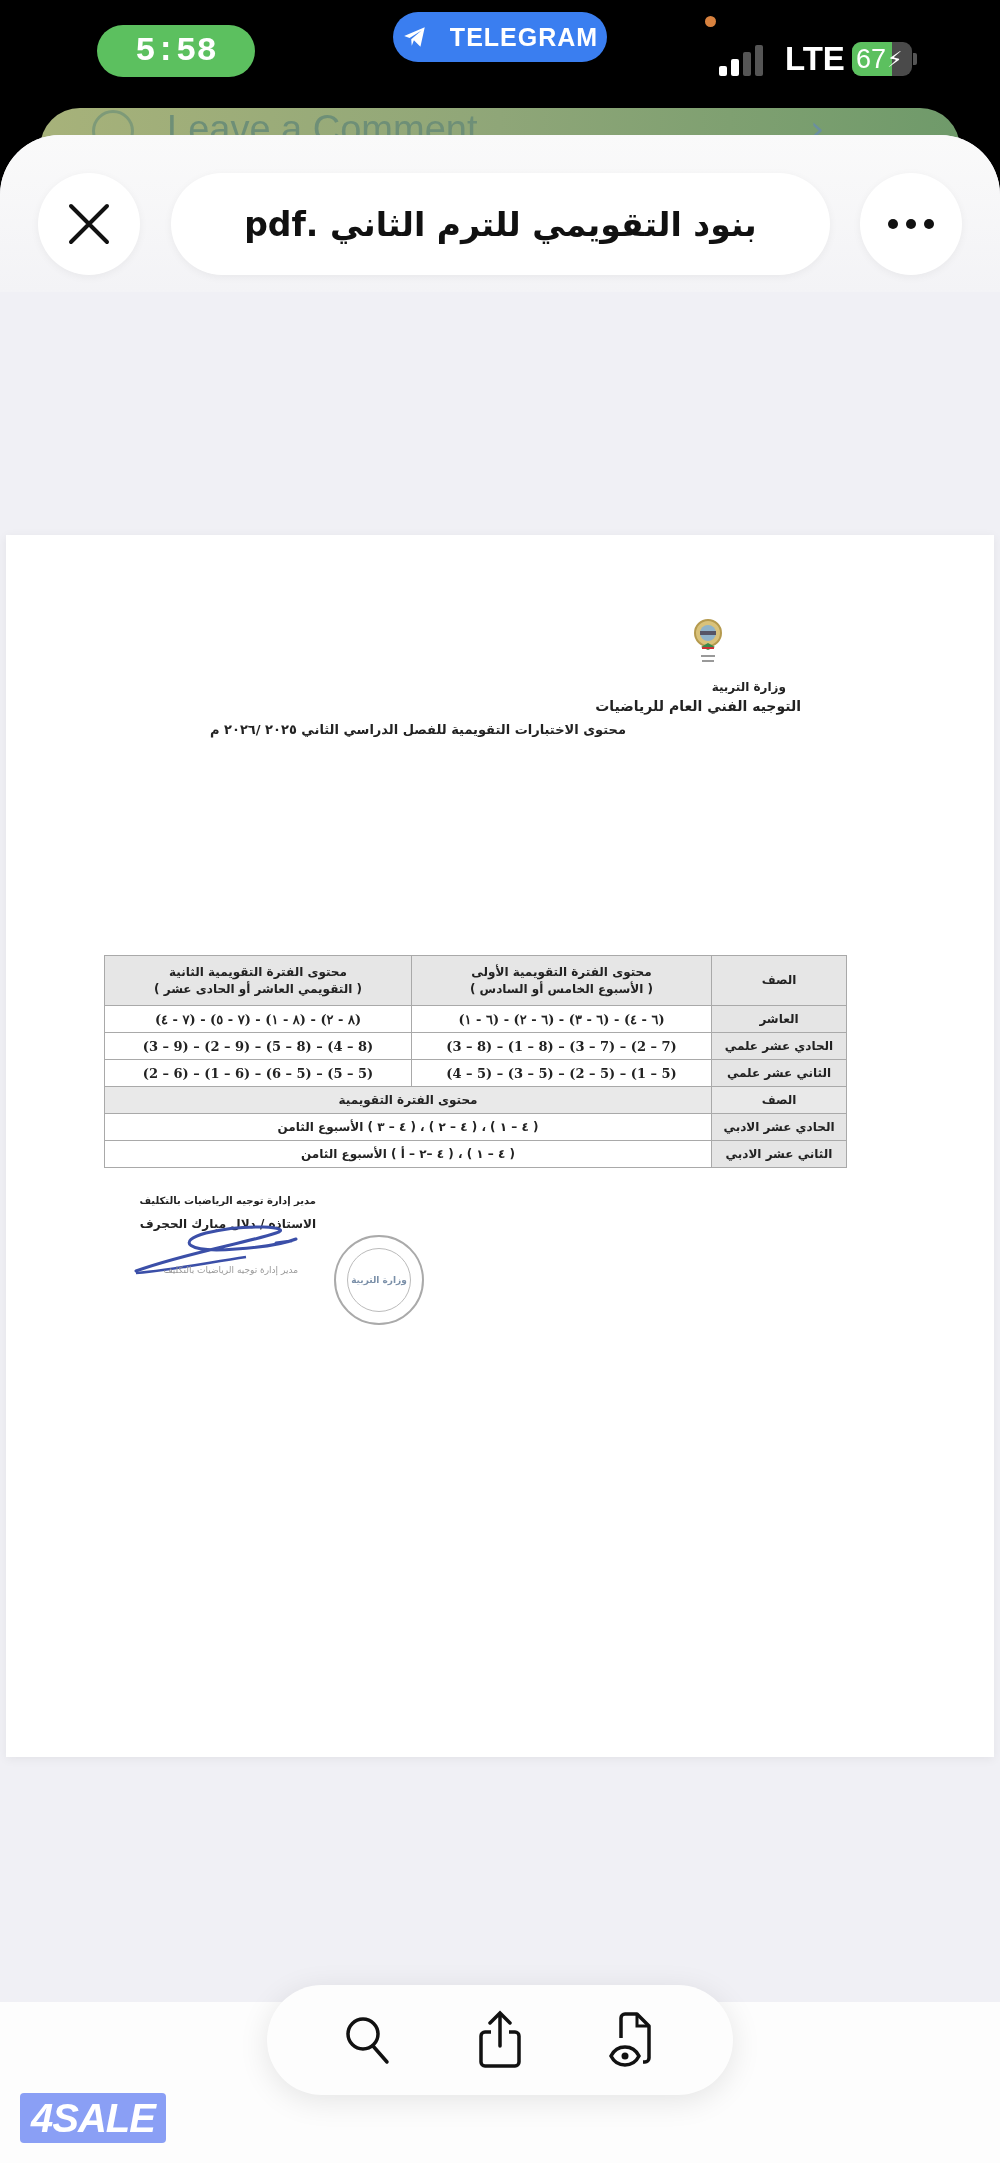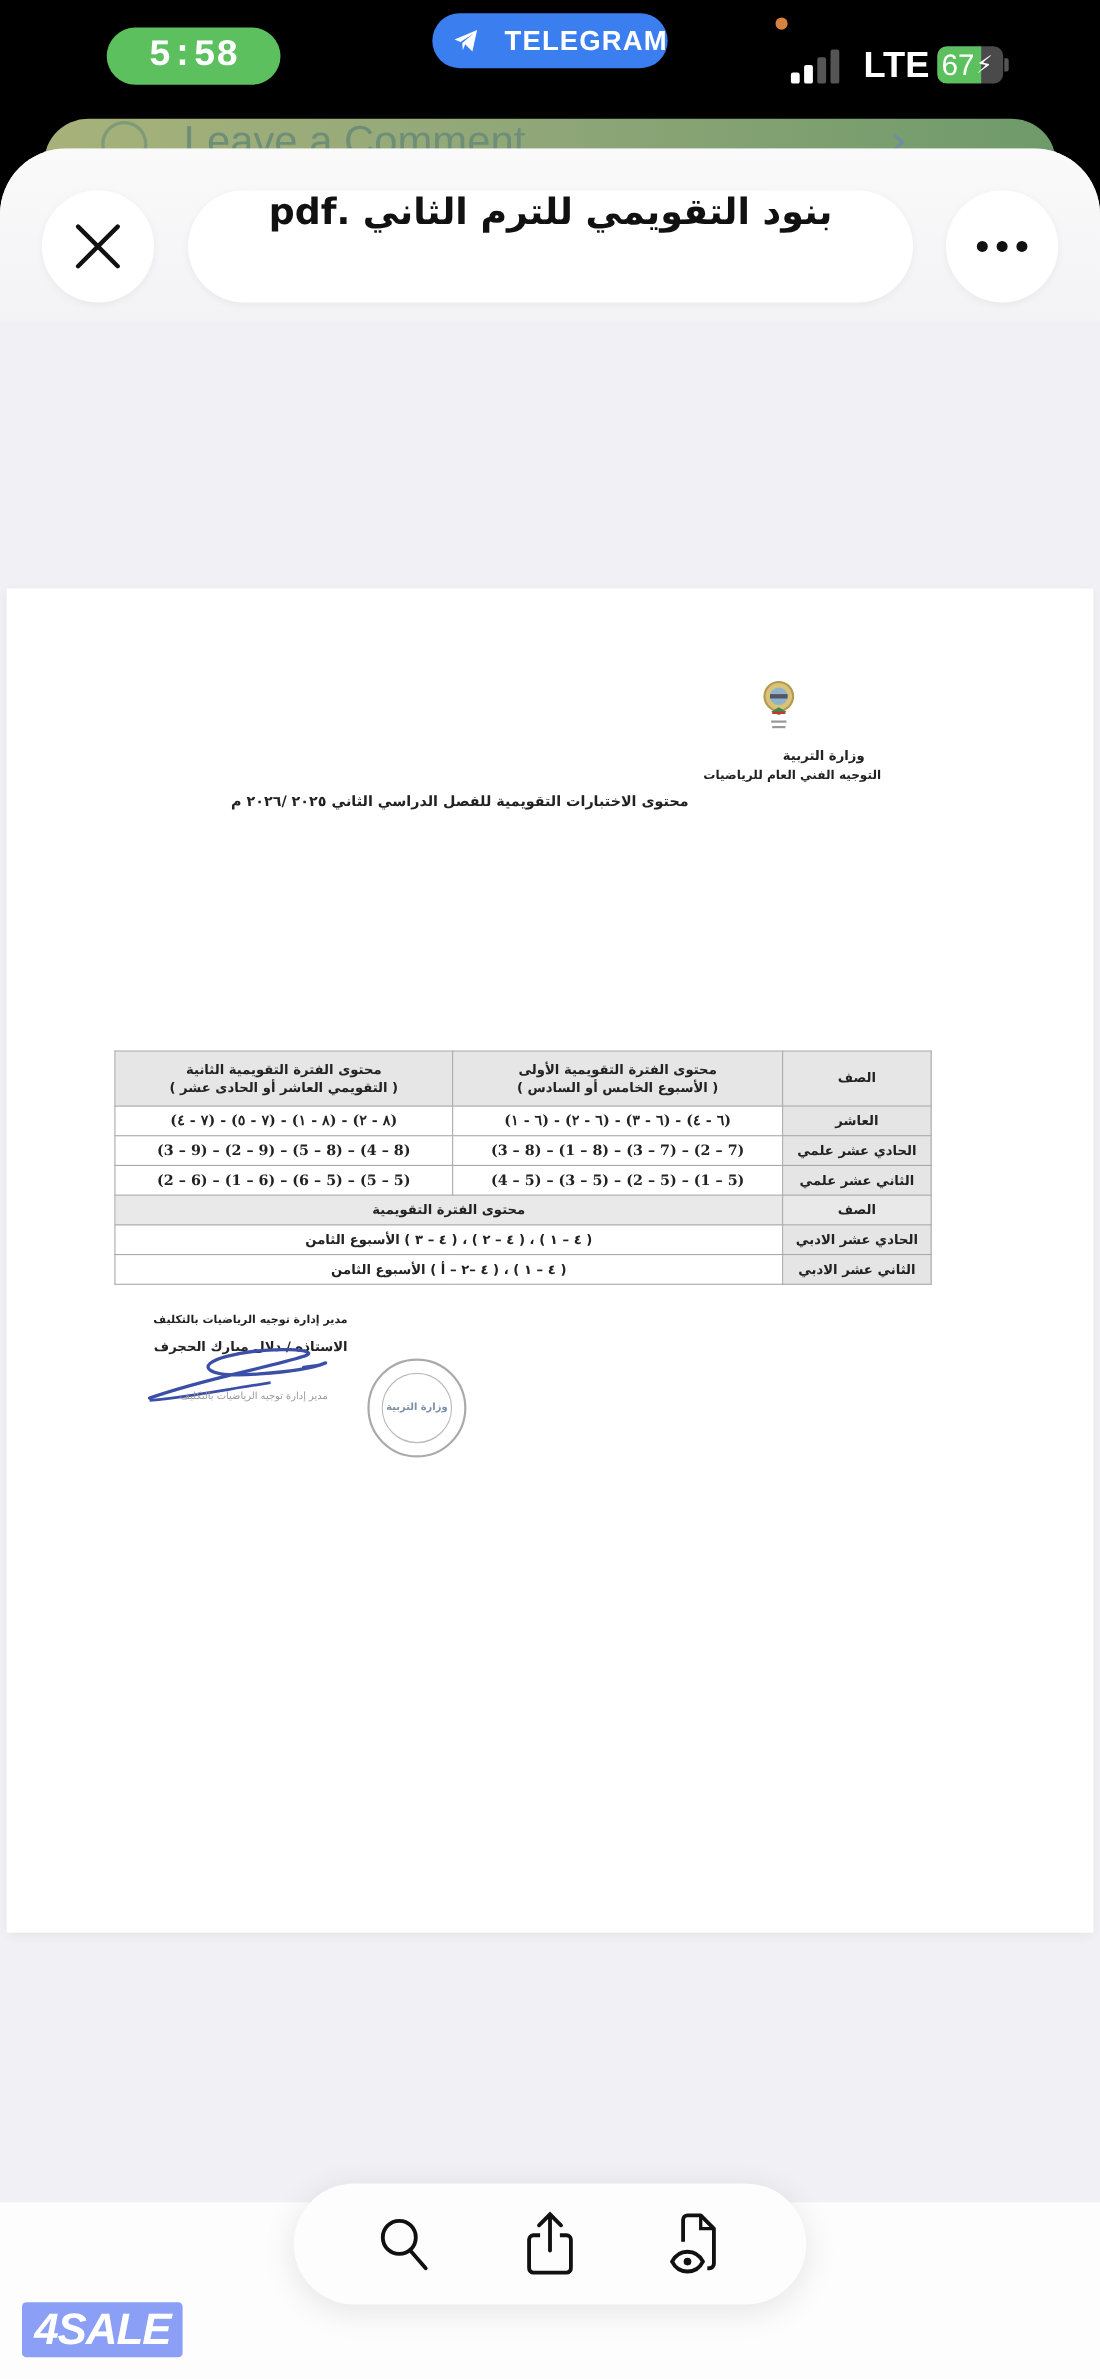--- a/index.html
+++ b/index.html
@@ -2,21 +2,21 @@
 <html><head>
 <meta charset="utf-8">
 <style>
   * { box-sizing: border-box; margin: 0; padding: 0; }
   html, body { width: 1000px; height: 2163px; overflow: hidden; }
   body { background: #000; font-family: "DejaVu Sans", sans-serif; position: relative; }
 
   
   .status-bar { position: absolute; left: 0; top: 0; width: 1000px; height: 110px; background: #000; }
   .time-pill { position: absolute; left: 97px; top: 25px; width: 158px; height: 52px; border-radius: 26px; background: #5cc05f; color: #fff; font-family: Liberation Mono, monospace; font-size: 34px; font-weight: bold; display: flex; align-items: center; justify-content: center; }
-  .tg-pill { position: absolute; left: 393px; top: 12px; width: 214px; height: 50px; border-radius: 25px; background: #3a7ef0; color: #fff; font-family: "Liberation Sans", sans-serif; font-size: 25px; font-weight: bold; display: flex; align-items: center; justify-content: flex-end; gap: 22px; letter-spacing: 1px; }
+  .tg-pill { position: absolute; left: 393px; top: 12px; width: 214px; height: 50px; border-radius: 25px; background: #3a7ef0; color: #fff; font-family: "Liberation Sans", sans-serif; font-size: 25px; font-weight: bold; display: flex; align-items: center; justify-content: center; gap: 22px; letter-spacing: 1px; }
   .tg-pill svg { width: 26px; height: 26px; }
   .orange-dot { position: absolute; left: 705px; top: 16px; width: 11px; height: 11px; border-radius: 50%; background: #d8823f; }
   .signal { position: absolute; left: 719px; top: 42px; width: 52px; height: 34px; display: flex; align-items: flex-end; gap: 4px; }
   .signal span { width: 8px; border-radius: 2px; background: #fff; }
   .signal span.off { background: #555; }
   .lte { position: absolute; left: 785px; top: 40px; color: #fff; font-family: "Liberation Sans", sans-serif; font-weight: bold; font-size: 33px; }
   .battery { position: absolute; left: 852px; top: 42px; width: 60px; height: 34px; border-radius: 9px; background: #4a4a4a; overflow: hidden; display: flex; align-items: center; }
   .battery .fill { position: absolute; left: 0; top: 0; height: 100%; width: 67%; background: #5cc05f; }
   .battery .pct { position: relative; color: #fff; font-family: "Liberation Sans", sans-serif; font-weight: normal; font-size: 27px; padding-left: 4px; }
   .battery .bolt { position: relative; color: #fff; font-size: 22px; margin-left: 1px; }
@@ -27,29 +27,29 @@
   .under-sheet .txt { position: absolute; left: 127px; top: 0px; font-family: "Liberation Sans", sans-serif; font-size: 38px; color: #6e8f77; }
   .under-sheet .circle { position: absolute; left: 52px; top: 2px; width: 42px; height: 42px; border: 3px solid #7e9a78; border-radius: 50%; }
   .under-sheet .chev { position: absolute; left: 770px; top: 0; color: #6b8fa0; font-size: 36px; font-family: "DejaVu Sans", sans-serif; }
 
   
   .sheet { position: absolute; left: 0; top: 135px; width: 1000px; height: 2028px; background: #f0f0f5; border-radius: 60px 60px 0 0; overflow: hidden; }
   .nav { position: absolute; left: 0; top: 0; width: 1000px; height: 157px; background: linear-gradient(#fafafa, #f3f3f6); }
   .round-btn { position: absolute; top: 38px; width: 102px; height: 102px; border-radius: 50%; background: #fff; box-shadow: 0 2px 8px rgba(0,0,0,0.05); display: flex; align-items: center; justify-content: center; }
   .close-btn { left: 38px; }
   .more-btn { left: 860px; }
-  .title-pill { position: absolute; left: 171px; top: 38px; width: 659px; height: 102px; border-radius: 51px; background: #fff; box-shadow: 0 2px 8px rgba(0,0,0,0.05); display: flex; align-items: flex-start; justify-content: center; font-family: "DejaVu Sans", sans-serif; font-weight: bold; font-size: 33px; color: #111; }
+  .title-pill { position: absolute; left: 171px; top: 38px; width: 659px; height: 102px; border-radius: 51px; background: #fff; box-shadow: 0 2px 8px rgba(0,0,0,0.05); display: flex; align-items: center; justify-content: center; font-family: "DejaVu Sans", sans-serif; font-weight: bold; font-size: 33px; color: #111; }
   .dots { display: flex; gap: 8px; }
   .dots span { width: 10px; height: 10px; border-radius: 50%; background: #111; }
 
   
   .page { position: absolute; left: 6px; top: 400px; width: 988px; height: 1222px; background: #fff; box-shadow: 0 2px 10px rgba(0,0,0,0.06); }
   .emblem { position: absolute; left: 683px; top: 82px; width: 38px; height: 52px; }
   .ministry { position: absolute; right: 208px; top: 145px; direction: rtl; font-size: 12px; font-weight: bold; color: #222; font-family: "DejaVu Sans", sans-serif; }
-  .dept { position: absolute; right: 193px; top: 163px; direction: rtl; font-size: 11px; font-weight: bold; color: #222; font-family: "DejaVu Sans", sans-serif; }
+  .dept { position: absolute; right: 193px; top: 163px; direction: rtl; font-size: 14px; font-weight: bold; color: #222; font-family: "DejaVu Sans", sans-serif; }
   .doc-title { position: absolute; left: 0; width: 884px; top: 187px; text-align: center; padding-left: 0px; direction: rtl; font-size: 13px; font-weight: bold; color: #222; font-family: "DejaVu Sans", sans-serif; }
   .doc-title span { position: relative; left: -30px; }
 
   table.exam { position: absolute; left: 98px; top: 420px; width: 743px; border-collapse: collapse; direction: rtl; font-family: "DejaVu Sans", sans-serif; color: #222; }
   .page table.exam { top: 420px; }
   table.exam td, table.exam th { border: 1.5px solid #a9a9a9; text-align: center; font-size: 12px; font-weight: bold; height: 27px; padding: 0 4px; }
   table.exam th { background: #e6e6e6; height: 50px; line-height: 1.35; }
   table.exam td.grade { width: 135px; background: #e5e5e5; }
   table.exam tr.subhead td { background: #e9e9e9; }
   table.exam td.num { direction: ltr; font-family: "DejaVu Serif", serif; font-size: 13px; }

